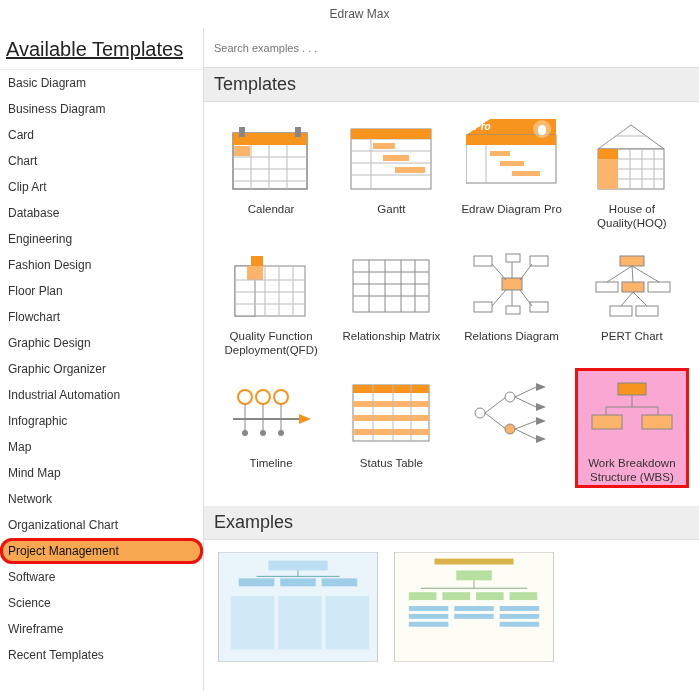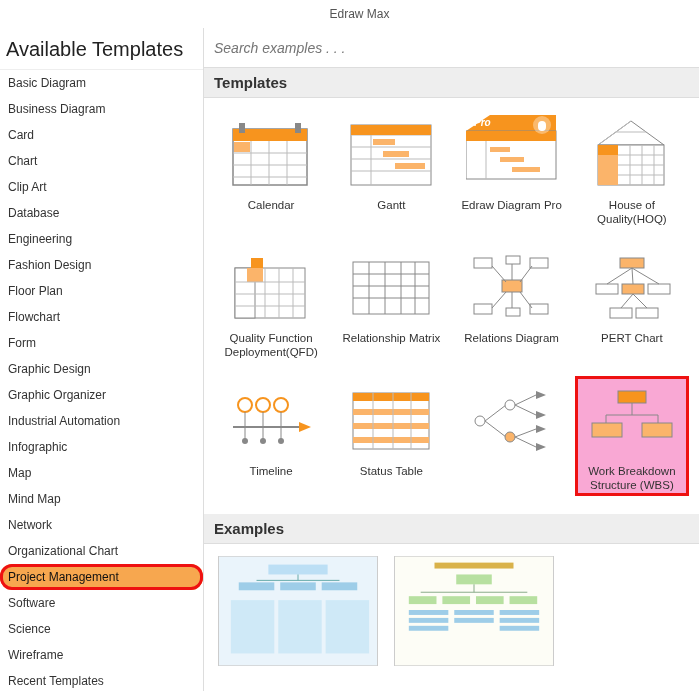--- a/index.html
+++ b/index.html
@@ -28,20 +28,21 @@
   width: 204px;
   border-right: 1px solid #ddd;
   display: flex;
   flex-direction: column;
 }
 .sidebar-header {
   font-size: 20px;
   font-weight: 400;
   padding: 10px 6px 8px 6px;
   color: #222;
+  text-decoration: underline;
 }
 .sidebar-list {
   flex: 1;
   overflow-y: auto;
   border-top: 1px solid #eee;
 }
 .sidebar-item {
   padding: 6px 8px;
   cursor: pointer;
   color: #333;
@@ -60,37 +61,36 @@
   height: 40px;
   display: flex;
   align-items: center;
   border-bottom: 1px solid #ddd;
   padding: 0 10px;
 }
 .search-input {
   flex: 1;
   border: none;
   outline: none;
-  font-size: 14px;
+  font-size: 11px;
   color: #888;
   background: transparent;
-  font-style: italic;
 }
 .content-scroll { flex: 1; overflow-y: auto; }
 .section-header {
   background: #eee;
-  font-weight: 700;
-  font-size: 15px;
+  font-weight: 400;
+  font-size: 18px;
   padding: 6px 10px;
   border-bottom: 1px solid #ddd;
 }
 .template-grid {
   display: grid;
   grid-template-columns: repeat(4, 1fr);
-  gap: 12px 6px;
+  gap: 6px 6px;
   padding: 12px 10px 18px 10px;
 }
 .template-item {
   display: flex;
   flex-direction: column;
   align-items: center;
   cursor: pointer;
   padding: 4px 2px;
 }
 .template-icon-wrap {
@@ -142,21 +142,20 @@
         <div class="sidebar-item">Basic Diagram</div>
         <div class="sidebar-item">Business Diagram</div>
         <div class="sidebar-item">Card</div>
         <div class="sidebar-item">Chart</div>
         <div class="sidebar-item">Clip Art</div>
         <div class="sidebar-item">Database</div>
         <div class="sidebar-item">Engineering</div>
         <div class="sidebar-item">Fashion Design</div>
         <div class="sidebar-item">Floor Plan</div>
         <div class="sidebar-item">Flowchart</div>
-        <div class="sidebar-item">Form</div>
         <div class="sidebar-item">Graphic Design</div>
         <div class="sidebar-item">Graphic Organizer</div>
         <div class="sidebar-item">Industrial Automation</div>
         <div class="sidebar-item">Infographic</div>
         <div class="sidebar-item">Map</div>
         <div class="sidebar-item">Mind Map</div>
         <div class="sidebar-item">Network</div>
         <div class="sidebar-item">Organizational Chart</div>
         <div class="sidebar-item selected highlighted">Project Management</div>
         <div class="sidebar-item">Software</div>

